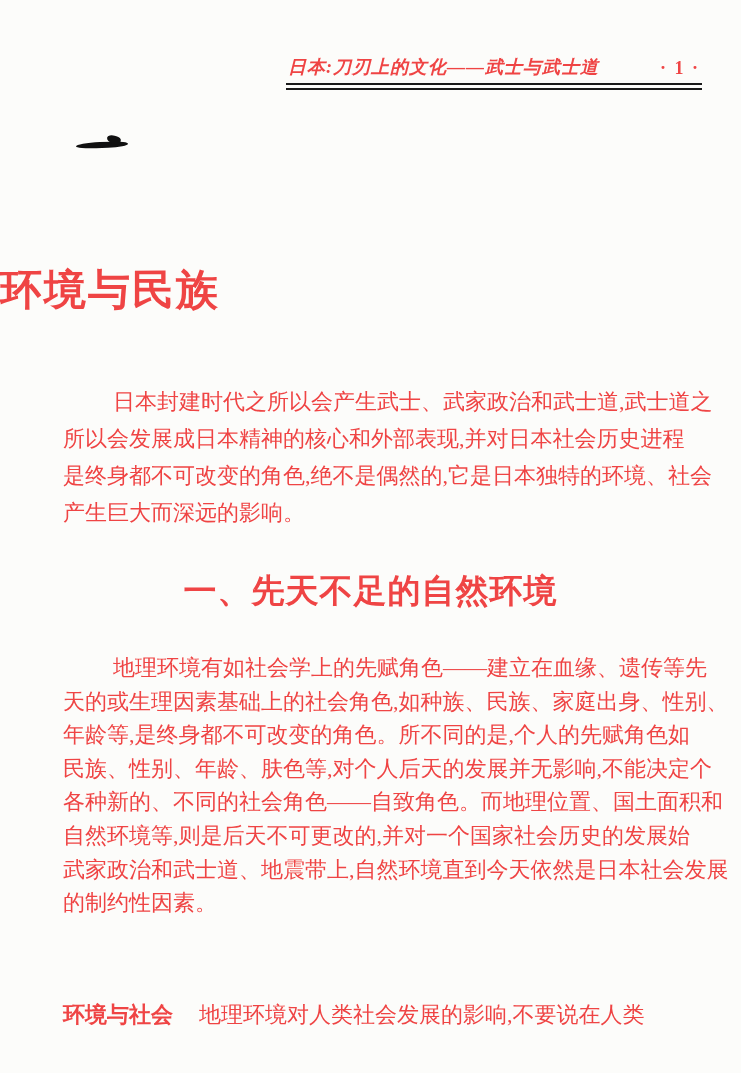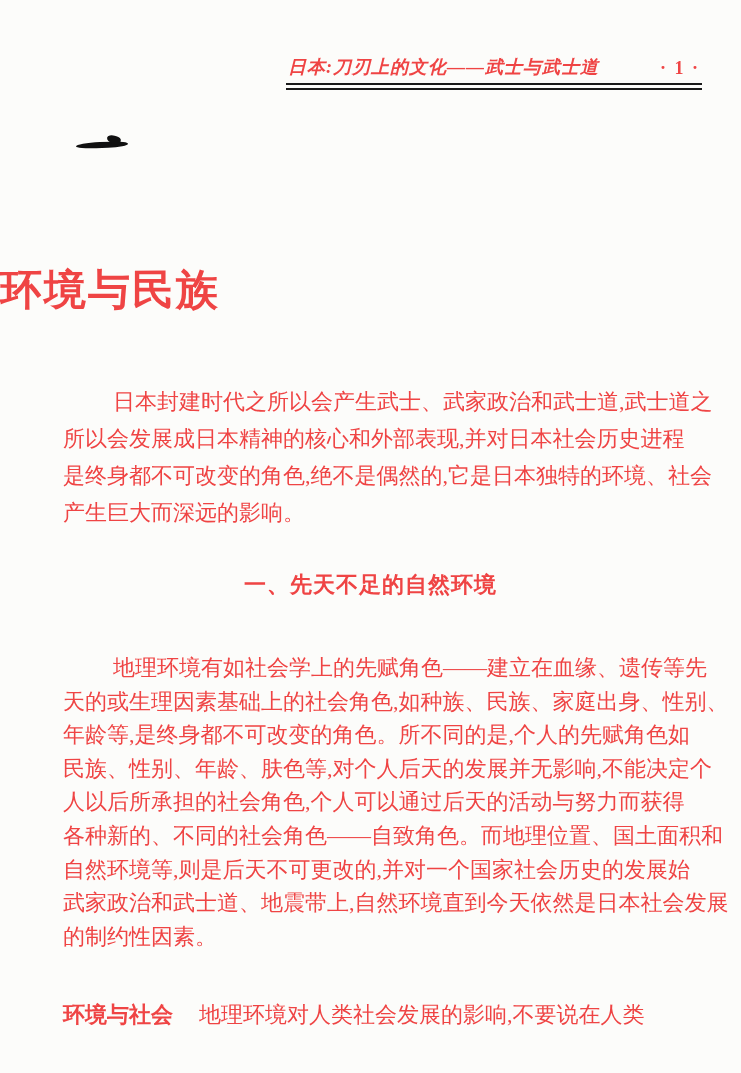--- a/index.html
+++ b/index.html
@@ -81,21 +81,21 @@
     line-height: 1.15;
   }
 
   .section-heading {
     position: absolute;
     top: 572px;
     left: 0;
     width: 100%;
     margin: 0;
     text-align: center;
-    font-size: 22px;
+    font-size: 33px;
     font-weight: bold;
     letter-spacing: 1px;
     line-height: 1.2;
   }
 
   .para {
     position: absolute;
     left: 63px;
     width: 645px;
     font-size: 22px;
@@ -145,21 +145,20 @@
     <div class="text-line">产生巨大而深远的影响。</div>
   </div>
 
   <h2 class="section-heading">一、先天不足的自然环境</h2>
 
   <div class="para para-section">
     <div class="text-line indent">地理环境有如社会学上的先赋角色——建立在血缘、遗传等先</div>
     <div class="text-line">天的或生理因素基础上的社会角色,如种族、民族、家庭出身、性别、</div>
     <div class="text-line">年龄等,是终身都不可改变的角色。所不同的是,个人的先赋角色如</div>
     <div class="text-line">民族、性别、年龄、肤色等,对个人后天的发展并无影响,不能决定个</div>
-    <div class="text-line">人以后所承担的社会角色,个人可以通过后天的活动与努力而获得</div>
     <div class="text-line">各种新的、不同的社会角色——自致角色。而地理位置、国土面积和</div>
     <div class="text-line">自然环境等,则是后天不可更改的,并对一个国家社会历史的发展始</div>
     <div class="text-line">武家政治和武士道、地震带上,自然环境直到今天依然是日本社会发展</div>
     <div class="text-line">的制约性因素。</div>
   </div>
 
   <div class="runin-para">
     <span class="runin-label">环境与社会</span><span>地理环境对人类社会发展的影响,不要说在人类</span>
   </div>
 

